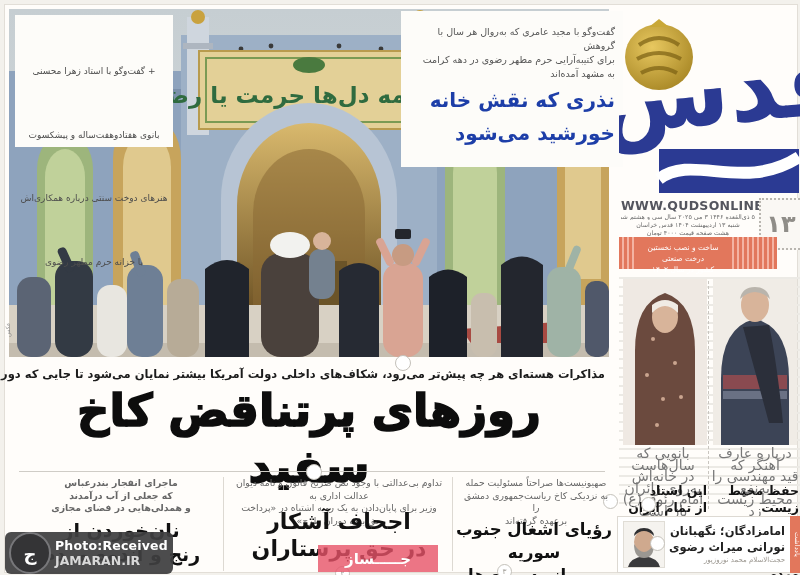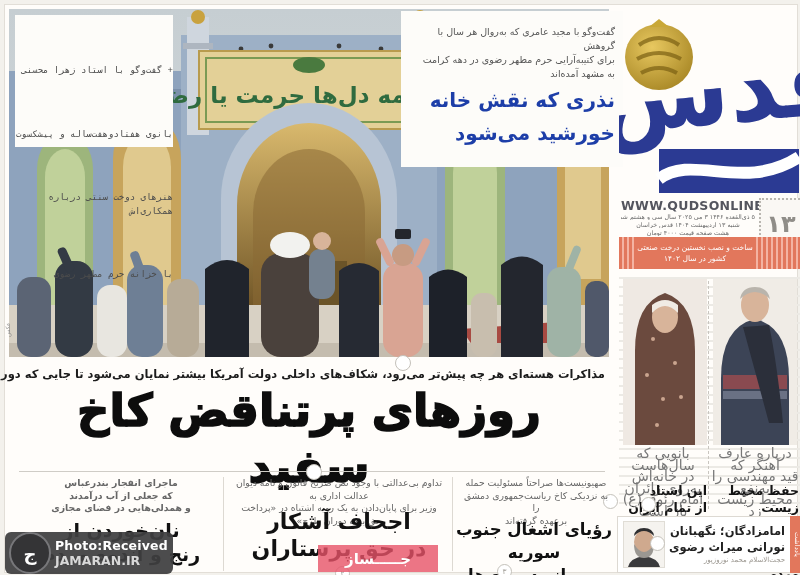--- a/index.html
+++ b/index.html
@@ -9,34 +9,34 @@
          border:1px solid #e2ded7;}
   .abs{position:absolute;}
   .rtl{direction:rtl;unicode-bidi:embed;}
   
   #photo{left:4px;top:4px;width:600px;height:348px;}
   #photo svg{display:block;}
   #credit-v{left:-1px;top:295px;width:12px;height:60px;color:#8b8b8b;font-size:6px;
             writing-mode:vertical-rl;transform:rotate(180deg);text-align:center;}
   
   #boxA{left:10px;top:10px;width:158px;height:132px;background:#fdfcf9;}
-  #boxA .t{margin-top:50px;font-size:9px;line-height:13.5px;color:#4c4c4c;font-family:Liberation Mono, monospace;}
+  #boxA .t{margin-top:50px;font-size:9px;line-height:13.5px;color:#4c4c4c;text-align:center;}
   #boxB{left:396px;top:6px;width:222px;height:142px;background:#fdfcf9;padding-top:14px;}
   #boxB .l{font-size:9.5px;line-height:14px;color:#555;text-align:right;padding:0 8px;}
   #boxB .h{font-size:20px;line-height:27px;font-weight:bold;color:#1d3ea8;text-align:right;
            padding:6px 8px 0 0;}
   
   #logo{left:614px;top:0;width:182px;height:192px;}
   #webline{left:616px;top:193px;width:134px;height:14px;color:#54555e;font-weight:bold;
            font-size:12.5px;letter-spacing:.3px;text-align:center;white-space:nowrap;}
   .dateline{left:616px;width:134px;color:#6b6b6b;font-size:6.3px;text-align:center;white-space:nowrap;overflow:hidden;}
   #stamp{left:754px;top:193px;width:40px;height:48px;border:2px dotted #b9b6b0;color:#8f8d88;
          display:flex;align-items:center;justify-content:center;font-size:24px;font-weight:bold;
          background:#faf8f4;}
-  #promo{left:614px;top:232px;width:182px;height:32px;background:#e2775c;display:flex;}
+  #promo{left:614px;top:232px;width:158px;height:32px;background:#e2775c;display:flex;}
   #promo .stripes{width:18px;background:repeating-linear-gradient(90deg,#e2775c 0 3px,#f4b3a2 3px 5px);}
   #promo .stripes.wide{width:48px;}
   #promo .ptxt{flex:1;color:#fff;font-size:7.5px;line-height:11px;text-align:center;padding-top:5px;}
   
   #feat-bg{left:614px;top:272px;width:182px;height:234px;
            background:repeating-linear-gradient(to bottom,#eceae5 0 2px,transparent 2px 9px);}
   #feat-div{left:703px;top:276px;width:0;height:228px;border-left:1px dashed #c9c6c0;}
   .feat-photo{top:274px;width:84px;height:166px;background:#efebe5;}
   .feat-lede{top:443px;width:88px;font-size:14px;line-height:11.5px;color:#777;text-align:center;}
   .feat-head{top:478px;width:88px;font-size:12.5px;line-height:16.5px;font-weight:bold;color:#151515;

